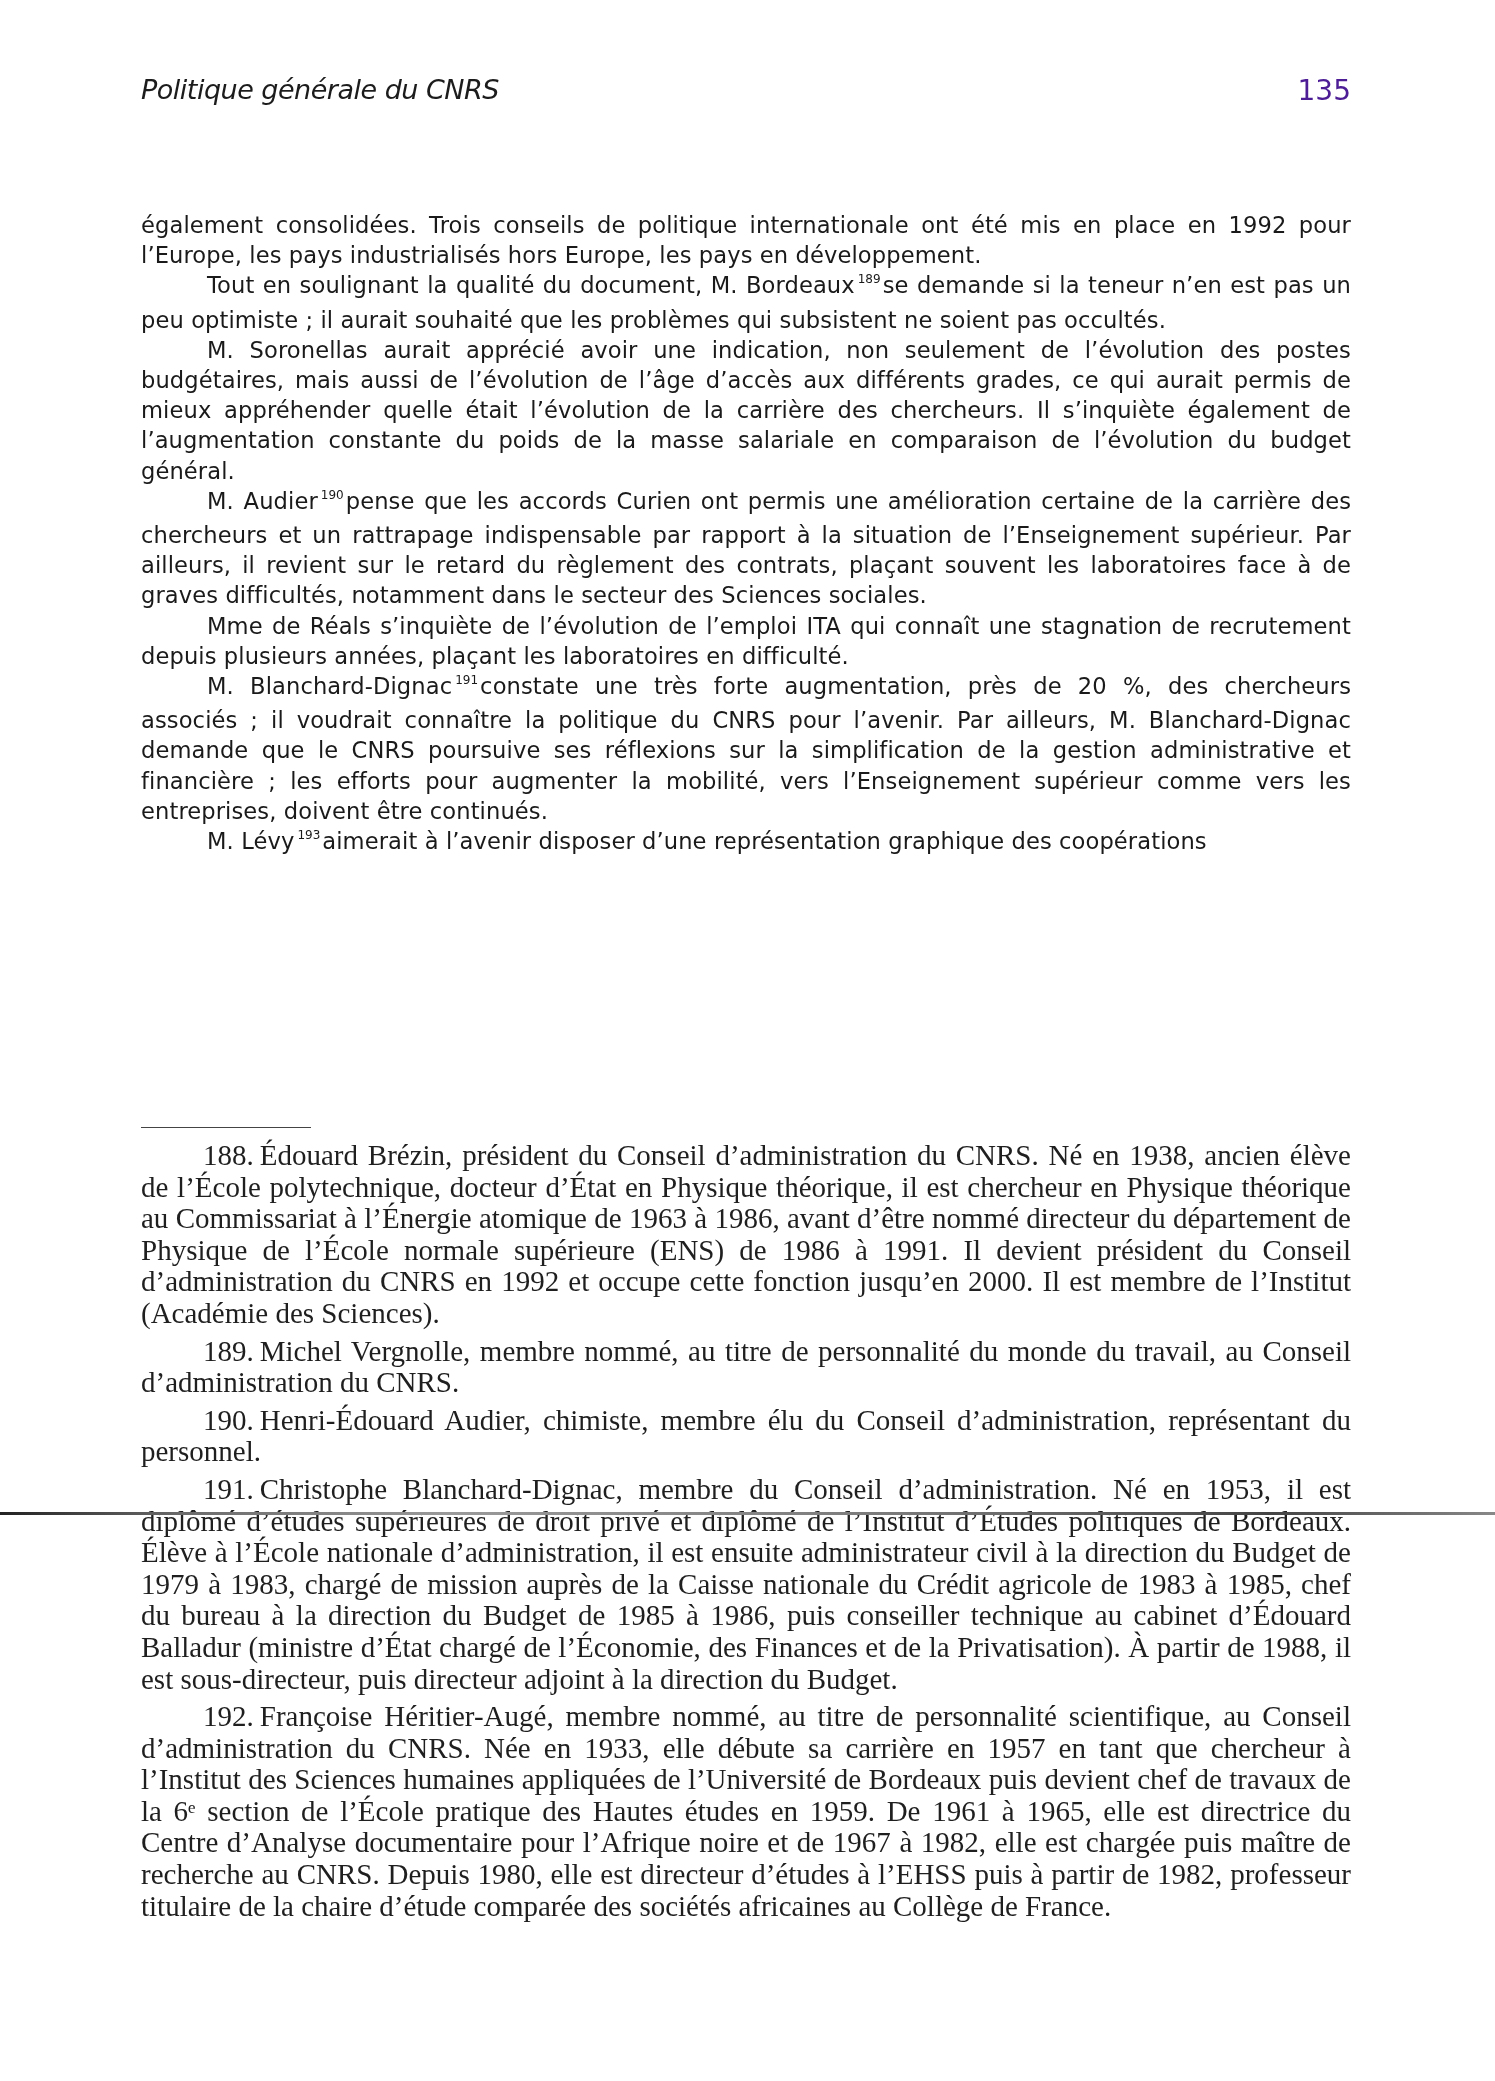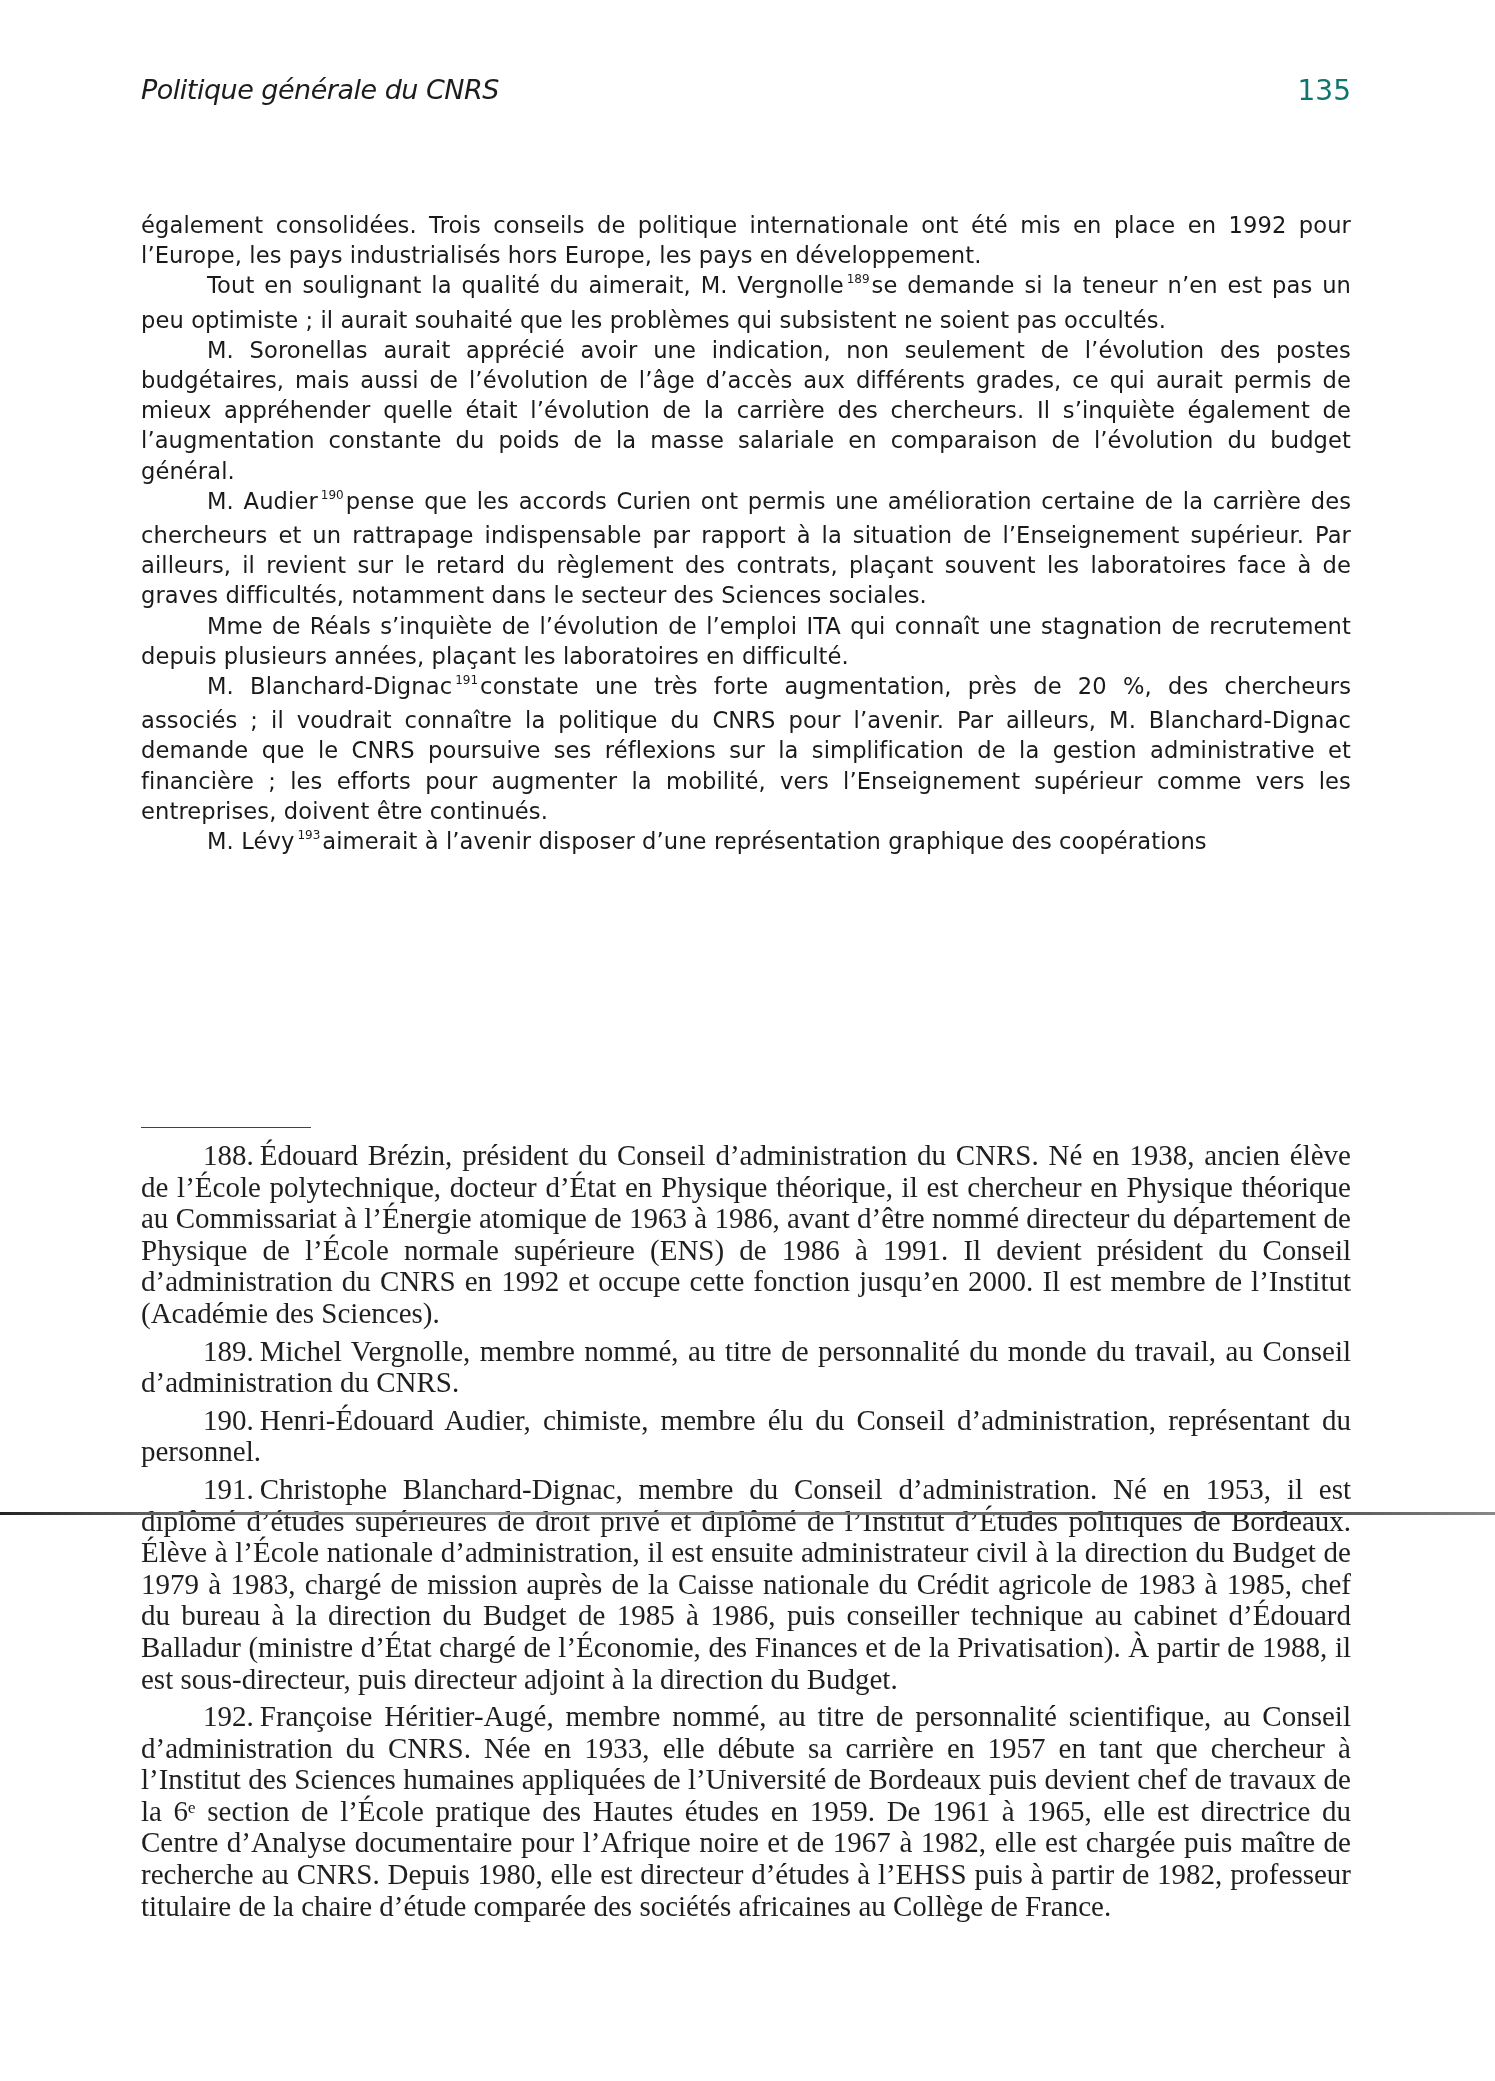--- a/index.html
+++ b/index.html
@@ -53,21 +53,21 @@
       font-style: italic;
       font-size: 27px;
       letter-spacing: -0.5px;
       color: #1c1c1c;
     }
     .page-number {
       position: absolute;
       right: 0; top: 0;
       font-family: "DejaVu Sans", sans-serif;
       font-size: 28px;
-      color: #0f766e;
+      color: #4c1d95;
     }
 
     .body-text {
       position: absolute;
       left: 141px;
       top: 210px;
       width: 1210px;
       font-family: "DejaVu Sans", sans-serif;
       font-size: 22.6px;
       line-height: 30.2px;
@@ -124,21 +124,21 @@
 
 <div class="page">
 
   <div class="running-head">
     <span class="running-title">Politique générale du CNRS</span>
     <span class="page-number">135</span>
   </div>
 
   <div class="body-text">
     <p class="no-indent"><span>également consolidées. Trois conseils de politique internationale ont été mis en place en 1992 pour l’Europe, les pays industrialisés hors Europe, les pays en développement.</span></p>
-    <p><span>Tout en soulignant la qualité du aimerait, M. Vergnolle</span><sup class="fn-ref">189</sup><span>se demande si la teneur n’en est pas un peu optimiste ; il aurait souhaité que les problèmes qui subsistent ne soient pas occultés.</span></p>
+    <p><span>Tout en soulignant la qualité du document, M. Bordeaux</span><sup class="fn-ref">189</sup><span>se demande si la teneur n’en est pas un peu optimiste ; il aurait souhaité que les problèmes qui subsistent ne soient pas occultés.</span></p>
     <p><span>M. Soronellas aurait apprécié avoir une indication, non seulement de l’évolution des postes budgétaires, mais aussi de l’évolution de l’âge d’accès aux différents grades, ce qui aurait permis de mieux appréhender quelle était l’évolution de la carrière des chercheurs. Il s’inquiète également de l’augmentation constante du poids de la masse salariale en comparaison de l’évolution du budget général.</span></p>
     <p><span>M. Audier</span><sup class="fn-ref">190</sup><span>pense que les accords Curien ont permis une amélioration certaine de la carrière des chercheurs et un rattrapage indispensable par rapport à la situation de l’Enseignement supérieur. Par ailleurs, il revient sur le retard du règlement des contrats, plaçant souvent les laboratoires face à de graves difficultés, notamment dans le secteur des Sciences sociales.</span></p>
     <p><span>Mme de Réals s’inquiète de l’évolution de l’emploi ITA qui connaît une stagnation de recrutement depuis plusieurs années, plaçant les laboratoires en difficulté.</span></p>
     <p><span>M. Blanchard-Dignac</span><sup class="fn-ref">191</sup><span>constate une très forte augmentation, près de 20 %, des chercheurs associés ; il voudrait connaître la politique du CNRS pour l’avenir. Par ailleurs, M. Blanchard-Dignac demande que le CNRS poursuive ses réflexions sur la simplification de la gestion administrative et financière ; les efforts pour augmenter la mobilité, vers l’Enseignement supérieur comme vers les entreprises, doivent être continués.</span></p>
     <p><span>M. Lévy</span><sup class="fn-ref">193</sup><span>aimerait à l’avenir disposer d’une représentation graphique des coopérations</span></p>
   </div>
 
   <div class="footnote-rule"></div>
 
   <div class="footnotes">

